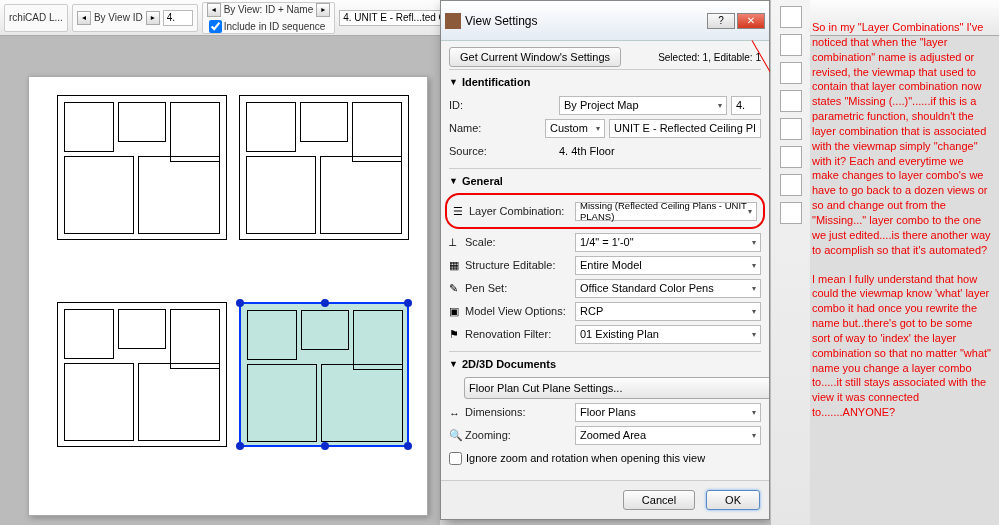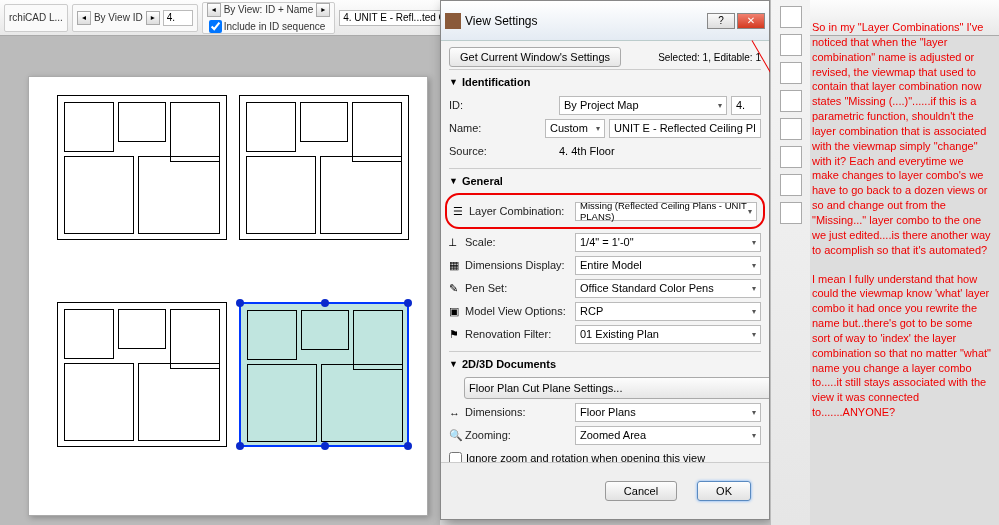--- a/index.html
+++ b/index.html
@@ -46,21 +46,21 @@
 .row .lbl { width: 110px; color: #222; }
 .row .field { flex: 1; border: 1px solid #bbb; background: #fff; padding: 2px 4px; height: 19px; display: flex; align-items: center; justify-content: space-between; }
 .row .field .dd { font-size: 8px; color: #555; }
 .row .field2 { width: 90px; margin-left: 4px; border: 1px solid #bbb; background: #fff; padding: 2px 4px; height: 19px; }
 .note { font-size: 10px; color: #555; padding: 4px 2px 6px 16px; }
 .highlight { border: 2px solid #e00; border-radius: 14px; padding: 3px 6px; margin: 2px -4px; }
 .callout-line { position: absolute; border-top: 1px solid #e00; transform-origin: left center; }
 
 .wide-btn { width: 100%; border: 1px solid #aaa; background: linear-gradient(#fdfdfd,#e6e6e6); padding: 4px; border-radius: 3px; cursor: pointer; margin: 3px 15px; }
 
-.dlg-footer { border-top: 1px solid #ccc; padding: 18px; display: flex; justify-content: flex-end; gap: 20px; background: #efefef; }
+.dlg-footer { border-top: 1px solid #ccc; padding: 9px; display: flex; justify-content: flex-end; gap: 11px; background: #efefef; }
 .btn { border: 1px solid #999; background: linear-gradient(#fdfdfd,#e2e2e2); padding: 3px 18px; border-radius: 3px; cursor: pointer; }
 .btn.primary { border: 1px solid #5a8ac0; box-shadow: 0 0 3px #6af; }
 
 
 .rstrip { position: absolute; top: 0; left: 770px; width: 40px; height: 525px; background: linear-gradient(#f4f4f4,#e6e6e6); border-left: 1px solid #bbb; }
 .rstrip .sq { width: 22px; height: 22px; margin: 6px auto; border: 1px solid #aaa; background: #fff; }
 
 
 .annot { position: absolute; top: 20px; left: 812px; width: 180px; color: #e00; font-size: 11.5px; line-height: 1.35; }
 .annot p { margin-bottom: 14px; }
@@ -196,21 +196,21 @@
       <div class="row">
           <span class="ricon">⟂</span>
           <span class="lbl">Scale:</span>
           <div class="field">
             <span>1/4"   =   1'-0"</span>
             <span class="dd">▾</span>
           </div>
         </div>
       <div class="row">
           <span class="ricon">▦</span>
-          <span class="lbl">Dimensions Display:</span>
+          <span class="lbl">Structure Editable:</span>
           <div class="field">
             <span>Entire Model</span>
             <span class="dd">▾</span>
           </div>
         </div>
       <div class="row">
           <span class="ricon">✎</span>
           <span class="lbl">Pen Set:</span>
           <div class="field">
             <span>Office Standard Color Pens</span>

